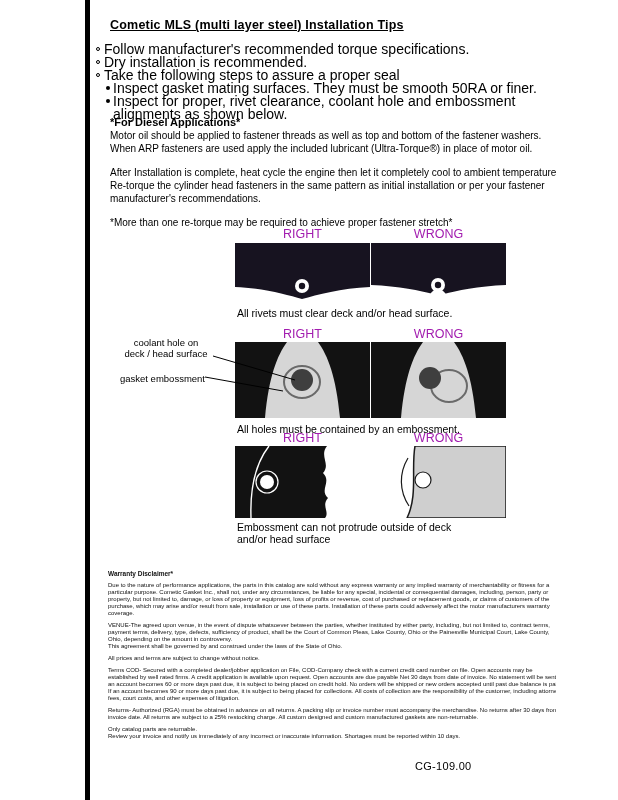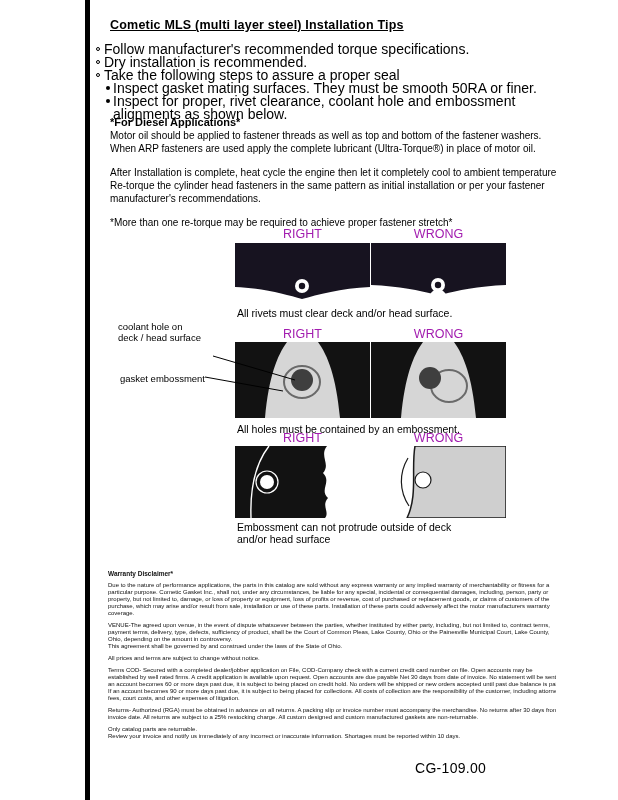--- a/index.html
+++ b/index.html
@@ -27,21 +27,21 @@
   .dimg svg { display:block; }
   .caption { font-size:10.5px;text-align:center; }
   .ann { font-size:9.5px; line-height:11px; }
   .ann-lines { pointer-events:none; z-index:5; }
 
   .warranty { left:108px; top:570px; width:456px; font-size:6px; line-height:7px; color:#111; }
   .w-head { font-size:6.5px; font-weight:bold; margin-bottom:5px; }
   .wp { margin-bottom:5px; }
   .wp.tight { margin-bottom:0; }
 
-  .footer { left:415px; top:760px; font-size:14px; letter-spacing:0.3px; }
+  .footer { left:415px; top:760px; font-size:11px; letter-spacing:0.3px; }
 </style>
 </head>
 <body>
 
 <div class="page">
 
   <div class="left-border"></div>
 
   <div class="abs title">Cometic MLS (multi layer steel) Installation Tips</div>
 
@@ -63,21 +63,21 @@
       <span>Inspect gasket mating surfaces.  They must be smooth 50RA or finer.</span>
     </div>
     <div class="b-line sub">
       <span class="b-dot"></span>
       <span>Inspect for proper, rivet clearance, coolant hole and embossment alignments as shown below.</span>
     </div>
   </div>
 
   <div class="abs diesel">
     <div class="d-head">*For Diesel Applications*</div>
-    <p class="body-p">Motor oil should be applied to fastener threads as well as top and bottom of the fastener washers. When ARP fasteners are used apply the complete lubricant (Ultra-Torque®) in place of motor oil.</p>
+    <p class="body-p">Motor oil should be applied to fastener threads as well as top and bottom of the fastener washers. When ARP fasteners are used apply the included lubricant (Ultra-Torque®) in place of motor oil.</p>
     <p class="body-p">After Installation is complete, heat cycle the engine then let it completely cool to ambient temperature. Re-torque the cylinder head fasteners in the same pattern as initial installation or per your fastener manufacturer's recommendations.</p>
     <p class="body-p">*More than one re-torque may be required to achieve proper fastener stretch*</p>
   </div>
 
   <div class="abs dlabel" style="left:235px;top:227px;">RIGHT</div>
   <div class="abs dlabel" style="left:371px;top:227px;">WRONG</div>
 
   <div class="abs dimg" style="left:235px;top:243px;">
     <svg width="135" height="58" viewBox="0 0 135 58" xmlns="http://www.w3.org/2000/svg">
       <rect width="135" height="58" fill="#171320"></rect>
@@ -93,21 +93,21 @@
       <path d="M56,58 C59,49 63,46 67,46 C71,46 75,49 78,58 Z" fill="#ffffff"></path>
       <circle cx="67" cy="42" r="7" fill="#ffffff"></circle>
       <circle cx="67" cy="42" r="3.2" fill="#171320"></circle>
     </svg>
   </div>
   <div class="abs caption" style="left:237px;top:307px;">All rivets must clear deck and/or head surface.</div>
 
   <div class="abs dlabel" style="left:235px;top:327px;">RIGHT</div>
   <div class="abs dlabel" style="left:371px;top:327px;">WRONG</div>
 
-  <div class="abs ann" style="left:118px;top:321px;width:96px;text-align:left;">
+  <div class="abs ann" style="left:118px;top:337px;width:96px;text-align:center;">
     <div>coolant hole on</div>
     <div>deck / head surface</div>
   </div>
   <div class="abs ann" style="left:105px;top:373px;width:100px;text-align:right;">gasket embossment</div>
 
   <svg class="abs ann-lines" style="left:205px;top:344px;" width="100" height="55" viewBox="0 0 100 55" xmlns="http://www.w3.org/2000/svg">
     <line x1="8" y1="12" x2="90" y2="36" stroke="#000" stroke-width="1"></line>
     <line x1="0" y1="33" x2="78" y2="47" stroke="#000" stroke-width="1"></line>
   </svg>
 

